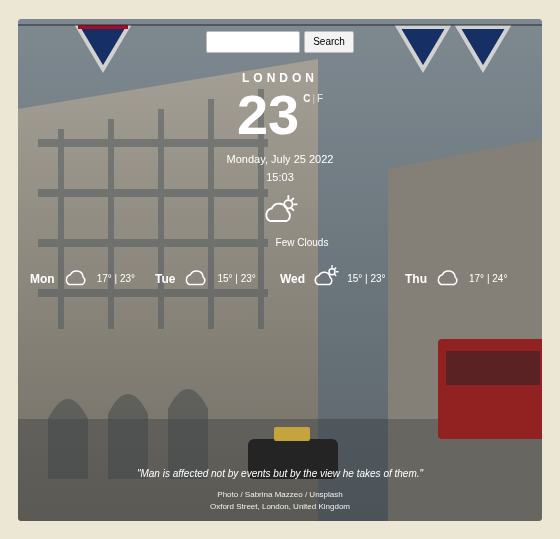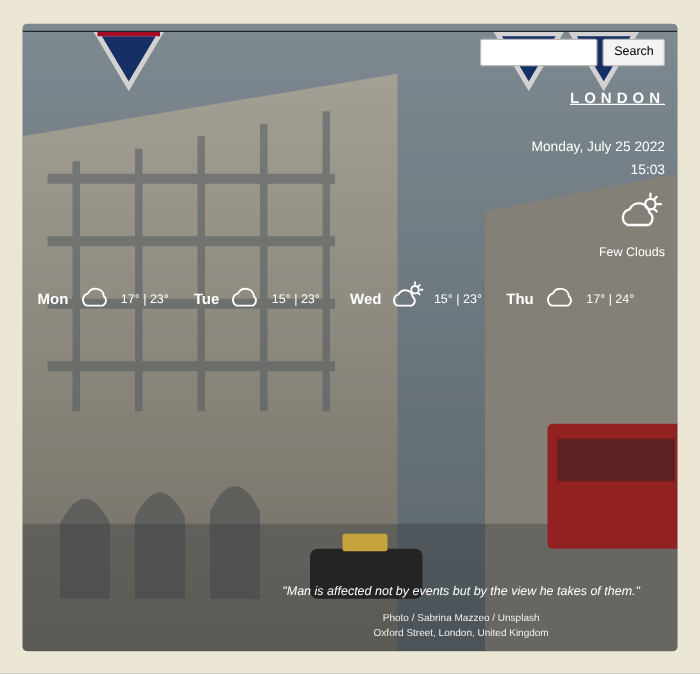--- a/index.html
+++ b/index.html
@@ -27,21 +27,21 @@
     position: absolute;
     inset: 0;
     z-index: 0;
   }
   .bg svg { width: 100%; height: 100%; display: block; }
   .content {
     position: relative;
     z-index: 1;
     display: flex;
     flex-direction: column;
-    align-items: flex-end;
+    align-items: center;
     height: 100%;
     padding: 12px 10px 8px;
   }
   .search-row {
     display: flex;
     gap: 4px;
     margin-bottom: 18px;
   }
   .search-input {
     width: 94px;
@@ -58,22 +58,21 @@
     font-size: 10px;
     border: 1px solid #bbb;
     background: #f3f3f3;
     border-radius: 2px;
     cursor: pointer;
   }
   .city {
     font-size: 12px;
     letter-spacing: 4px;
     font-weight: 600;
-    margin-bottom: 17px;
-    text-decoration: underline;
+    margin-bottom: 2px;
   }
   .temp-row {
     display: flex;
     align-items: flex-start;
     justify-content: center;
     gap: 4px;
   }
   .temp {
     font-size: 56px;
     font-weight: 700;
@@ -178,20 +177,26 @@
 
   <div class="content">
 
     <div class="search-row">
       <input class="search-input" type="text" style="">
       <button class="search-btn">Search</button>
     </div>
 
     <div class="city">LONDON</div>
 
+    <div class="temp-row">
+      <div class="temp">23</div>
+      <div class="units">
+        <span class="active">C</span><span class="sep">|</span><span>F</span>
+      </div>
+    </div>
 
     <div class="date">Monday, July 25 2022</div>
     <div class="time">15:03</div>
 
     <div class="cur-icon">
       <svg viewBox="0 0 48 40" fill="none" stroke="#fff" stroke-width="2.2" stroke-linecap="round">
         <circle cx="34" cy="12" r="5"></circle>
         <line x1="34" y1="2" x2="34" y2="5"></line>
         <line x1="44" y1="12" x2="41" y2="12"></line>
         <line x1="40" y1="5" x2="38" y2="7"></line>

